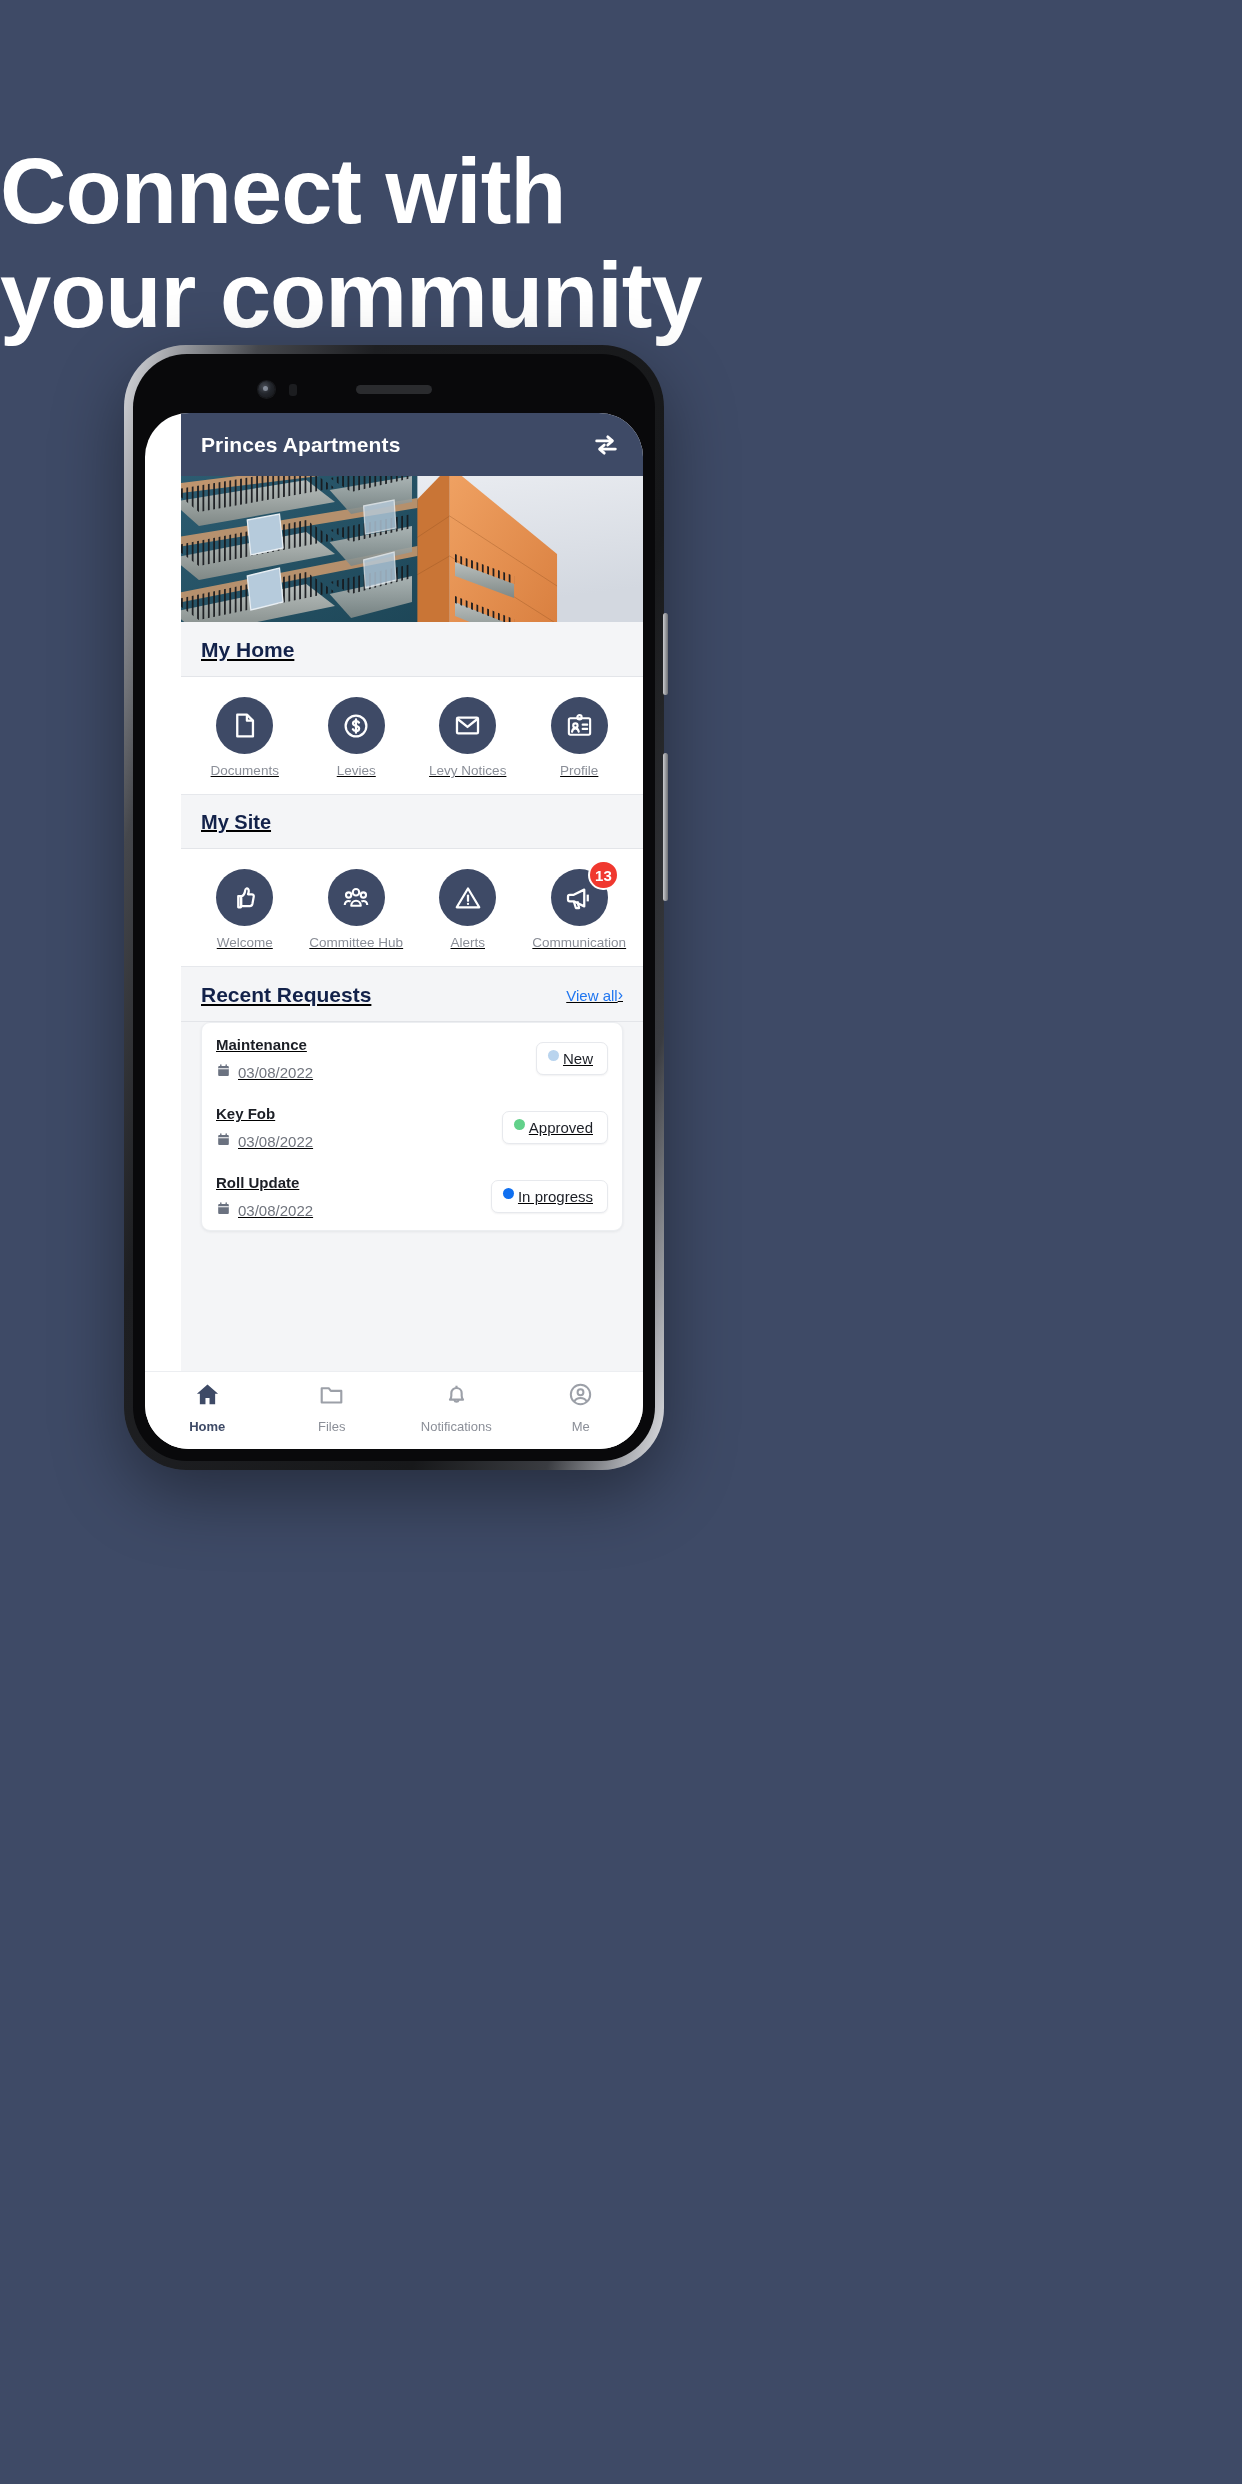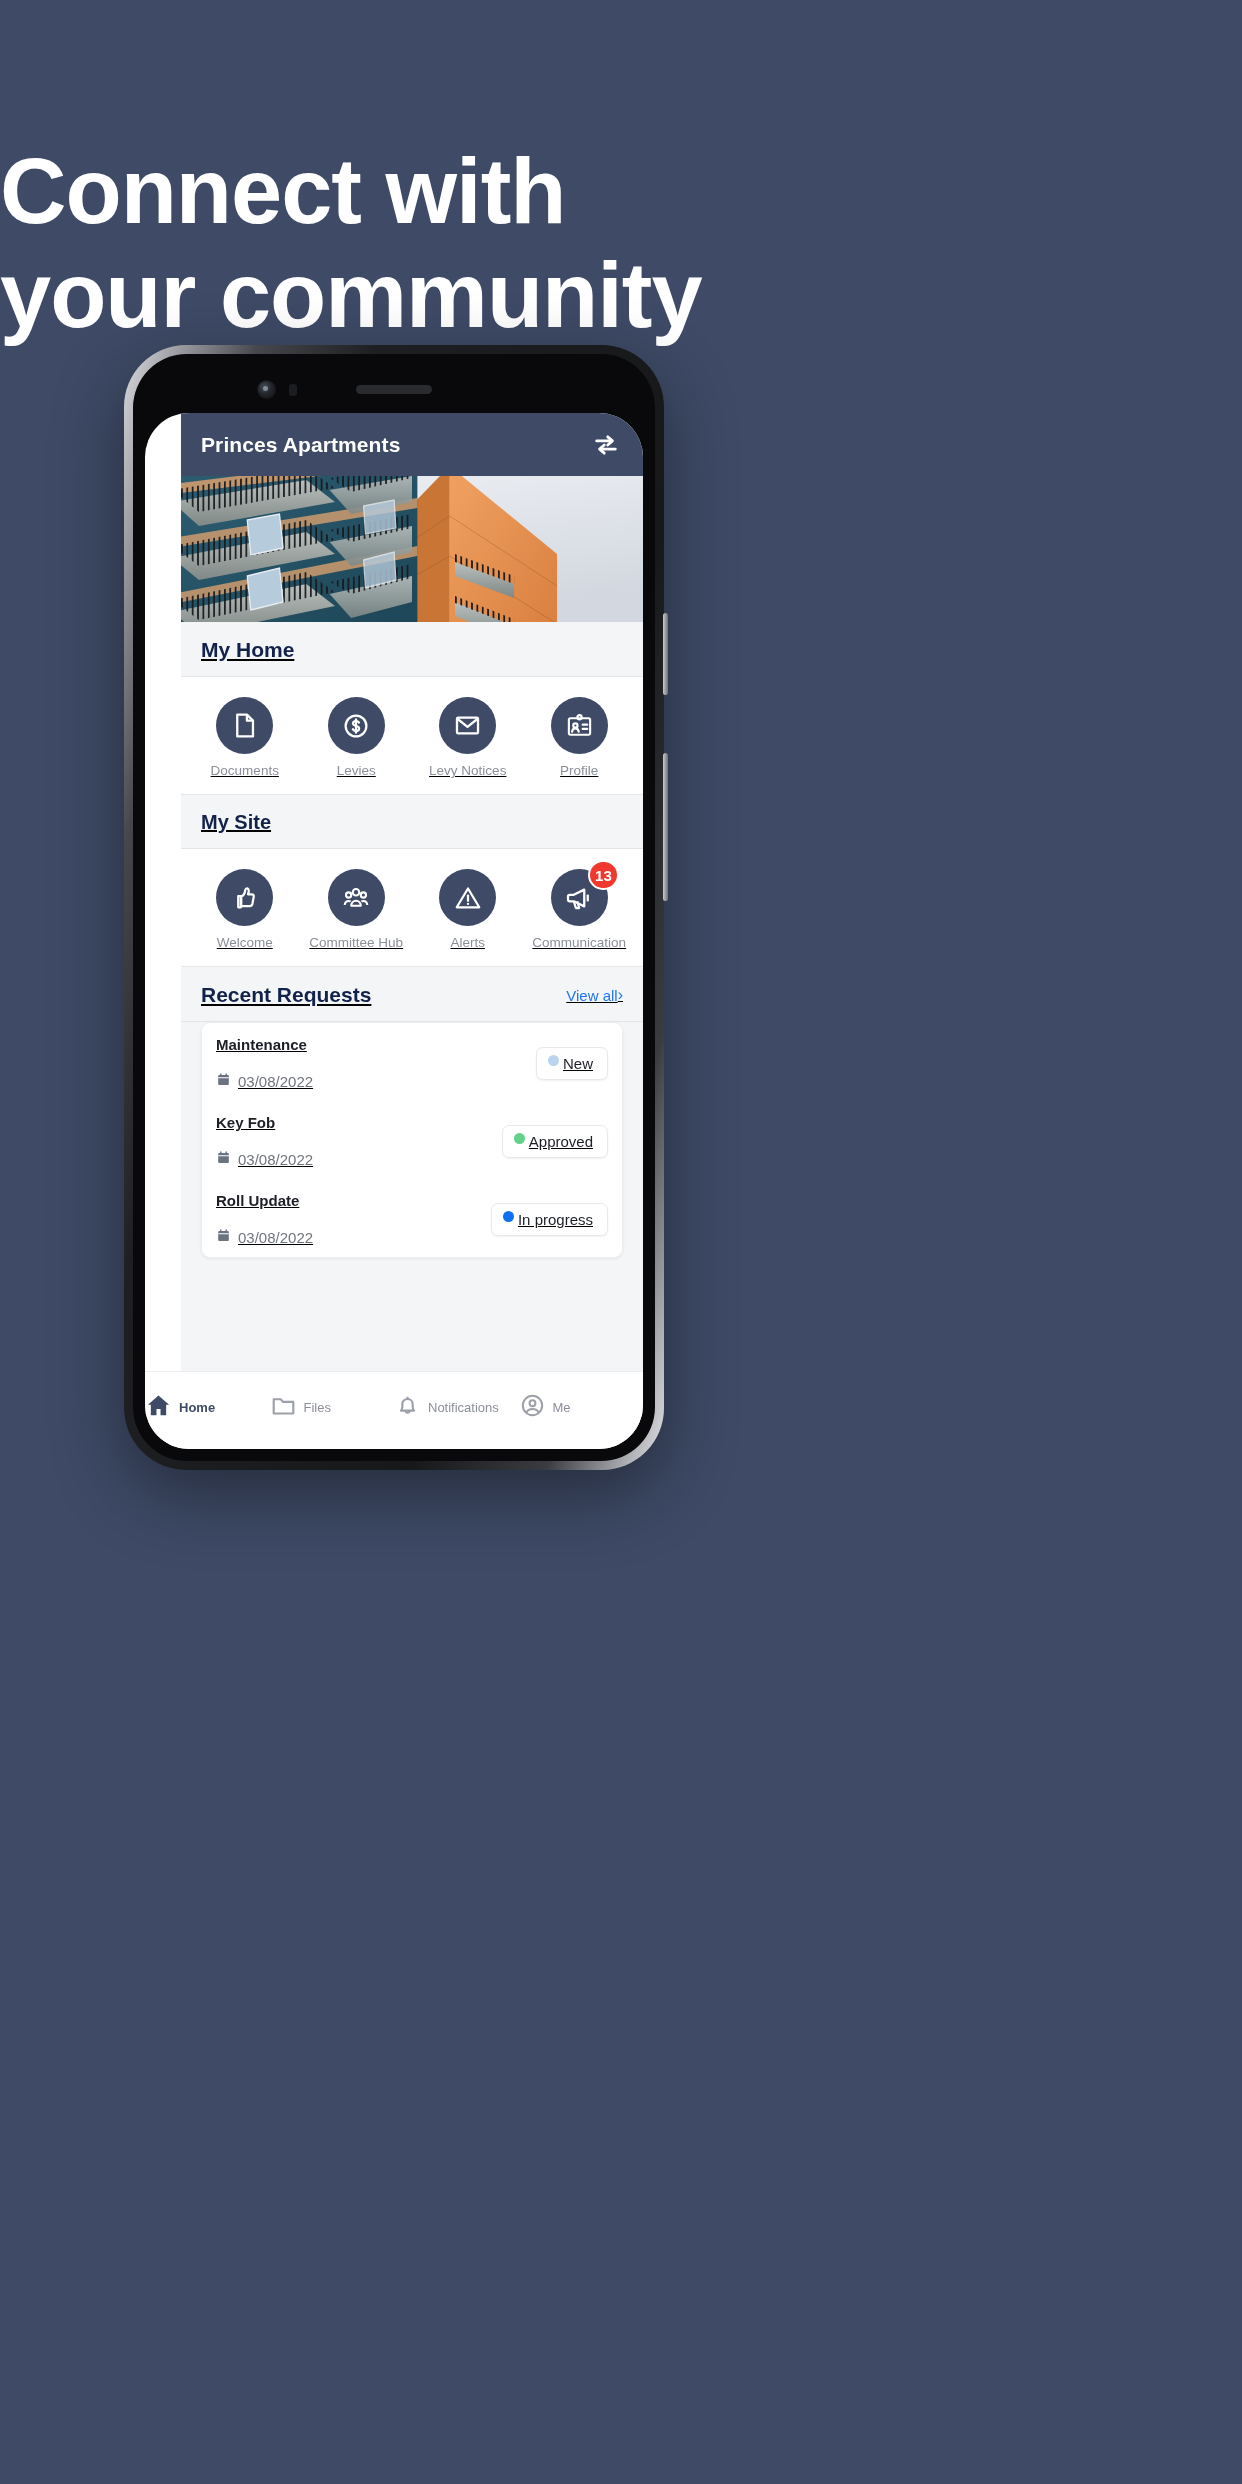--- a/index.html
+++ b/index.html
@@ -178,21 +178,21 @@
     background: #ffffff;
     border-radius: 9px;
     border: 1px solid #eceef1;
     box-shadow: 0 1px 3px rgba(20,25,40,.07);
     overflow: hidden;
   }
   .req-row {
     display: flex; align-items: center; justify-content: space-between;
     padding: 13px 14px 11px 14px;
   }
-  .req-left { display: flex; flex-direction: column; gap: 19px; }
+  .req-left { display: flex; flex-direction: column; gap: 10px; }
   .req-name {
     font-size: 15px; font-weight: bold; color: #1c1f26;
   }
   .req-date {
     font-size: 15px; color: #70747d;
     display: flex; align-items: center; gap: 7px;
   }
   .cal-icon { display:block; }
   .status-pill {
     display: flex; align-items: flex-start; gap: 4px;
@@ -212,21 +212,21 @@
     position: absolute;
     left: 0; right: 0; bottom: 0;
     height: 78px;
     background: #ffffff;
     border-top: 1px solid #eceef1;
     display: flex; align-items: center;
     padding-bottom: 6px;
   }
   .nav-item {
     flex: 1;
-    display: flex; flex-direction: row; align-items: center; gap: 7px;
+    display: flex; flex-direction: column; align-items: center; gap: 7px;
   }
   .nav-label { font-size: 13px; color: #8b8f98; }
   .nav-item.active .nav-label { color: #3e4a66; font-weight: bold; }
 
   .screen-body {
     position: absolute; inset: 0;
     display: flex; flex-direction: column; padding-left: 36px;
   }
   .scroll-area {
     flex: 1;

